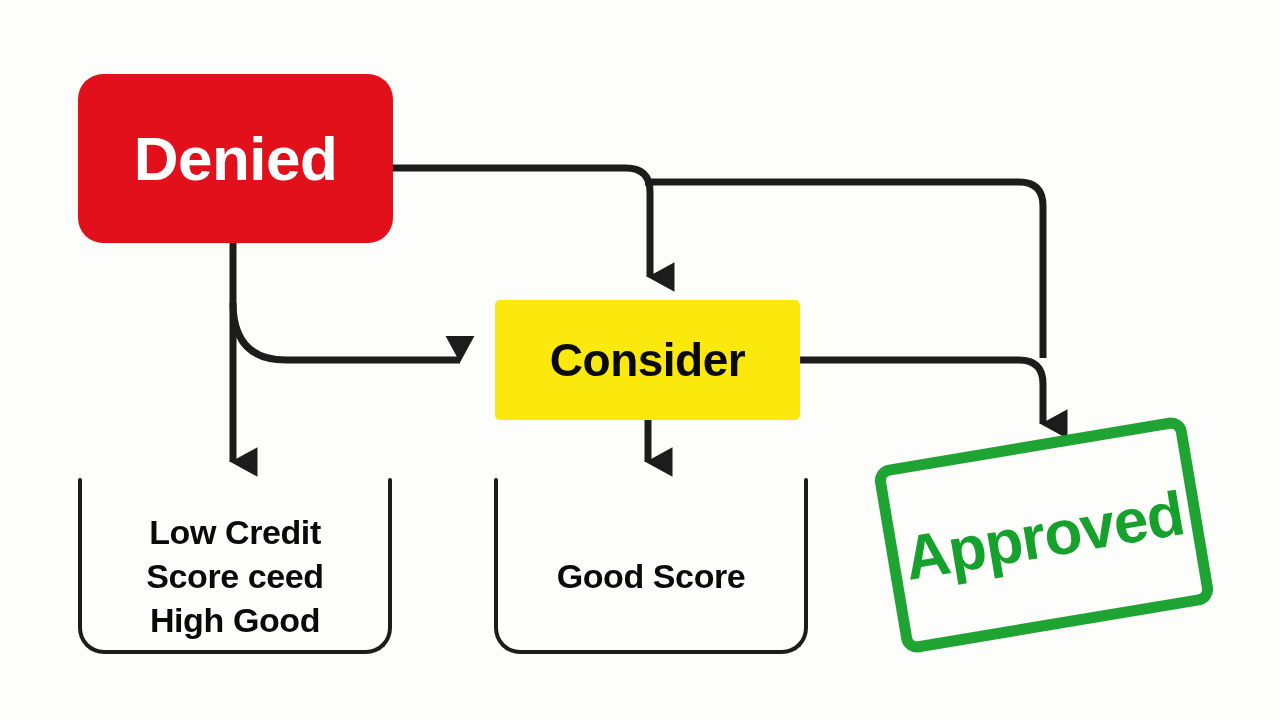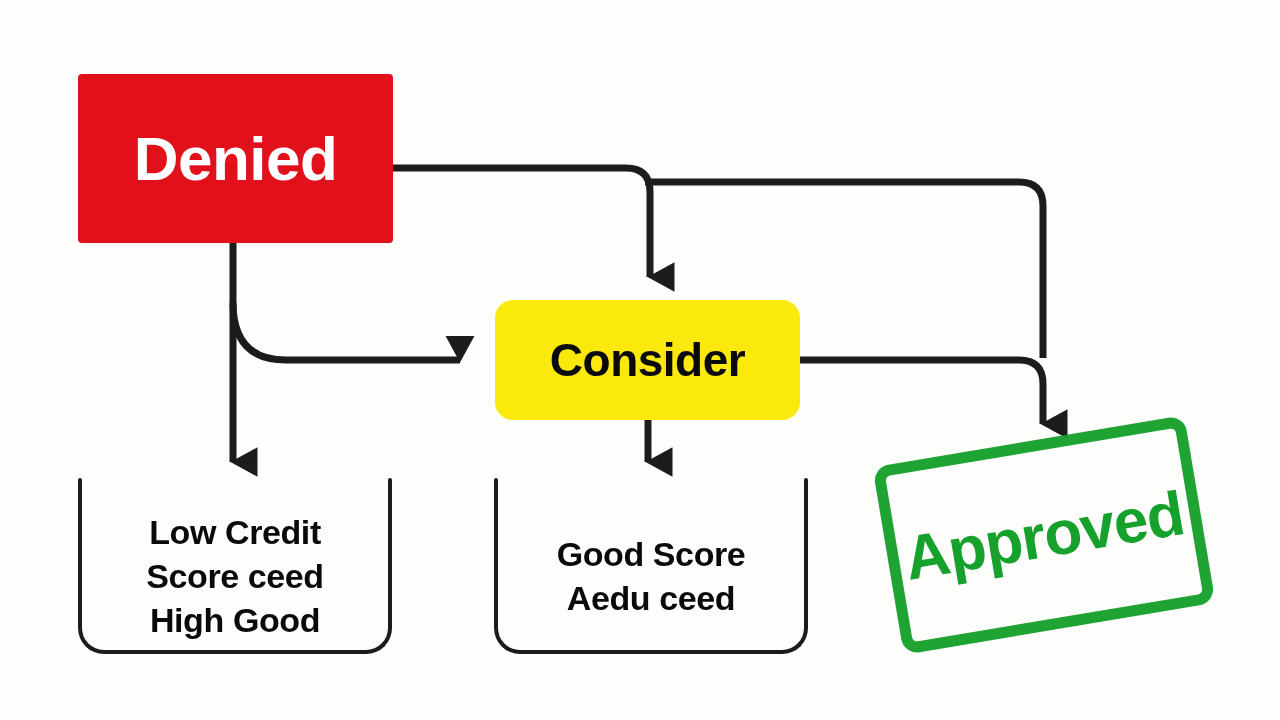--- a/index.html
+++ b/index.html
@@ -42,34 +42,34 @@
     white-space: nowrap;
     line-height: 1;
   }
 
   #node-denied {
     left: 78px;
     top: 74px;
     width: 315px;
     height: 169px;
     background: #e2101b;
-    border-radius: 4px;
+    border-radius: 25px;
   }
   #node-denied .node-label {
     color: #ffffff;
     font-size: 62px;
   }
 
   #node-consider {
     left: 495px;
     top: 300px;
     width: 305px;
     height: 120px;
     background: #fbe80d;
-    border-radius: 18px;
+    border-radius: 5px;
   }
   #node-consider .node-label {
     color: #0a0a0a;
     font-size: 46px;
   }
 
   
   .reason-box {
     position: absolute;
     box-sizing: border-box;
@@ -189,21 +189,20 @@
     <div class="reason-text">
       <span>Low Credit</span>
       <span>Score ceed</span>
       <span>High Good</span>
     </div>
   </div>
 
   <div class="reason-box" id="box-reason-consider">
     <div class="reason-text">
       <span>Good Score</span>
-      <span>Aedu ceed</span>
     </div>
   </div>
 
   <div id="stamp-approved">
     <div class="stamp-frame"></div>
     <div class="stamp-label">Approved</div>
   </div>
 
 </div>
 

